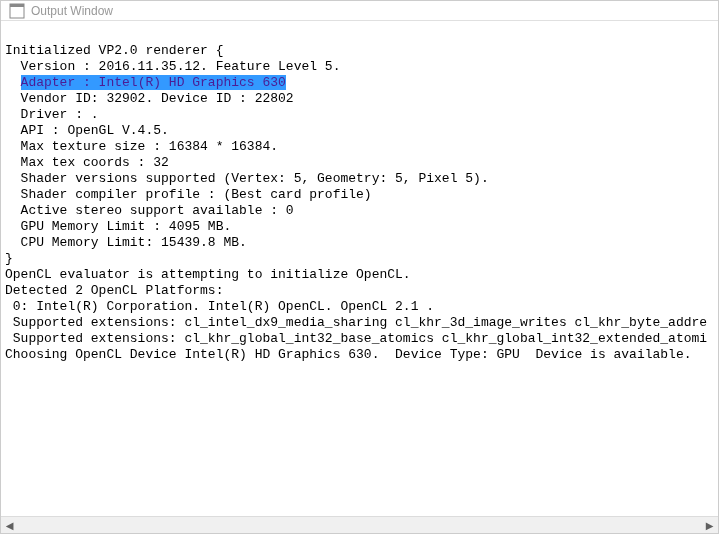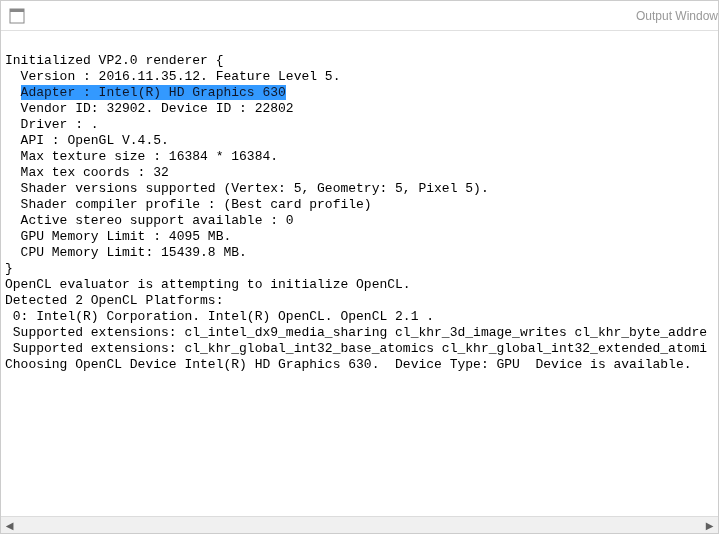--- a/index.html
+++ b/index.html
@@ -12,27 +12,26 @@
       background: #ffffff;
       width: 719px;
       height: 534px;
       overflow: hidden;
       border: 1px solid #cccccc;
       display: flex;
       flex-direction: column;
     }
     .titlebar {
       background: #ffffff;
-      height: 30px;
+      height: 20px;
       display: flex;
       align-items: center;
       padding-left: 8px;
       border-bottom: 1px solid #e0e0e0;
       flex-shrink: 0;
-      justify-content: space-between;
     }
     .titlebar-icon {
       width: 16px;
       height: 16px;
       margin-right: 6px;
       display: flex;
       align-items: center;
       justify-content: center;
     }
     .titlebar-title {
@@ -51,21 +50,21 @@
       font-family: "Courier New", monospace;
       font-size: 13px;
       line-height: 16px;
       color: #000000;
       white-space: pre;
       padding: 6px 16px 4px 4px;
       overflow: hidden;
     }
     .selected {
       background: #3399ff;
-      color: #0f172a;
+      color: #4c1d95;
     }
     .scrollbar-h {
       height: 17px;
       background: #f0f0f0;
       border-top: 1px solid #dcdcdc;
       display: flex;
       align-items: center;
       flex-shrink: 0;
     }
     .scroll-arrow {

